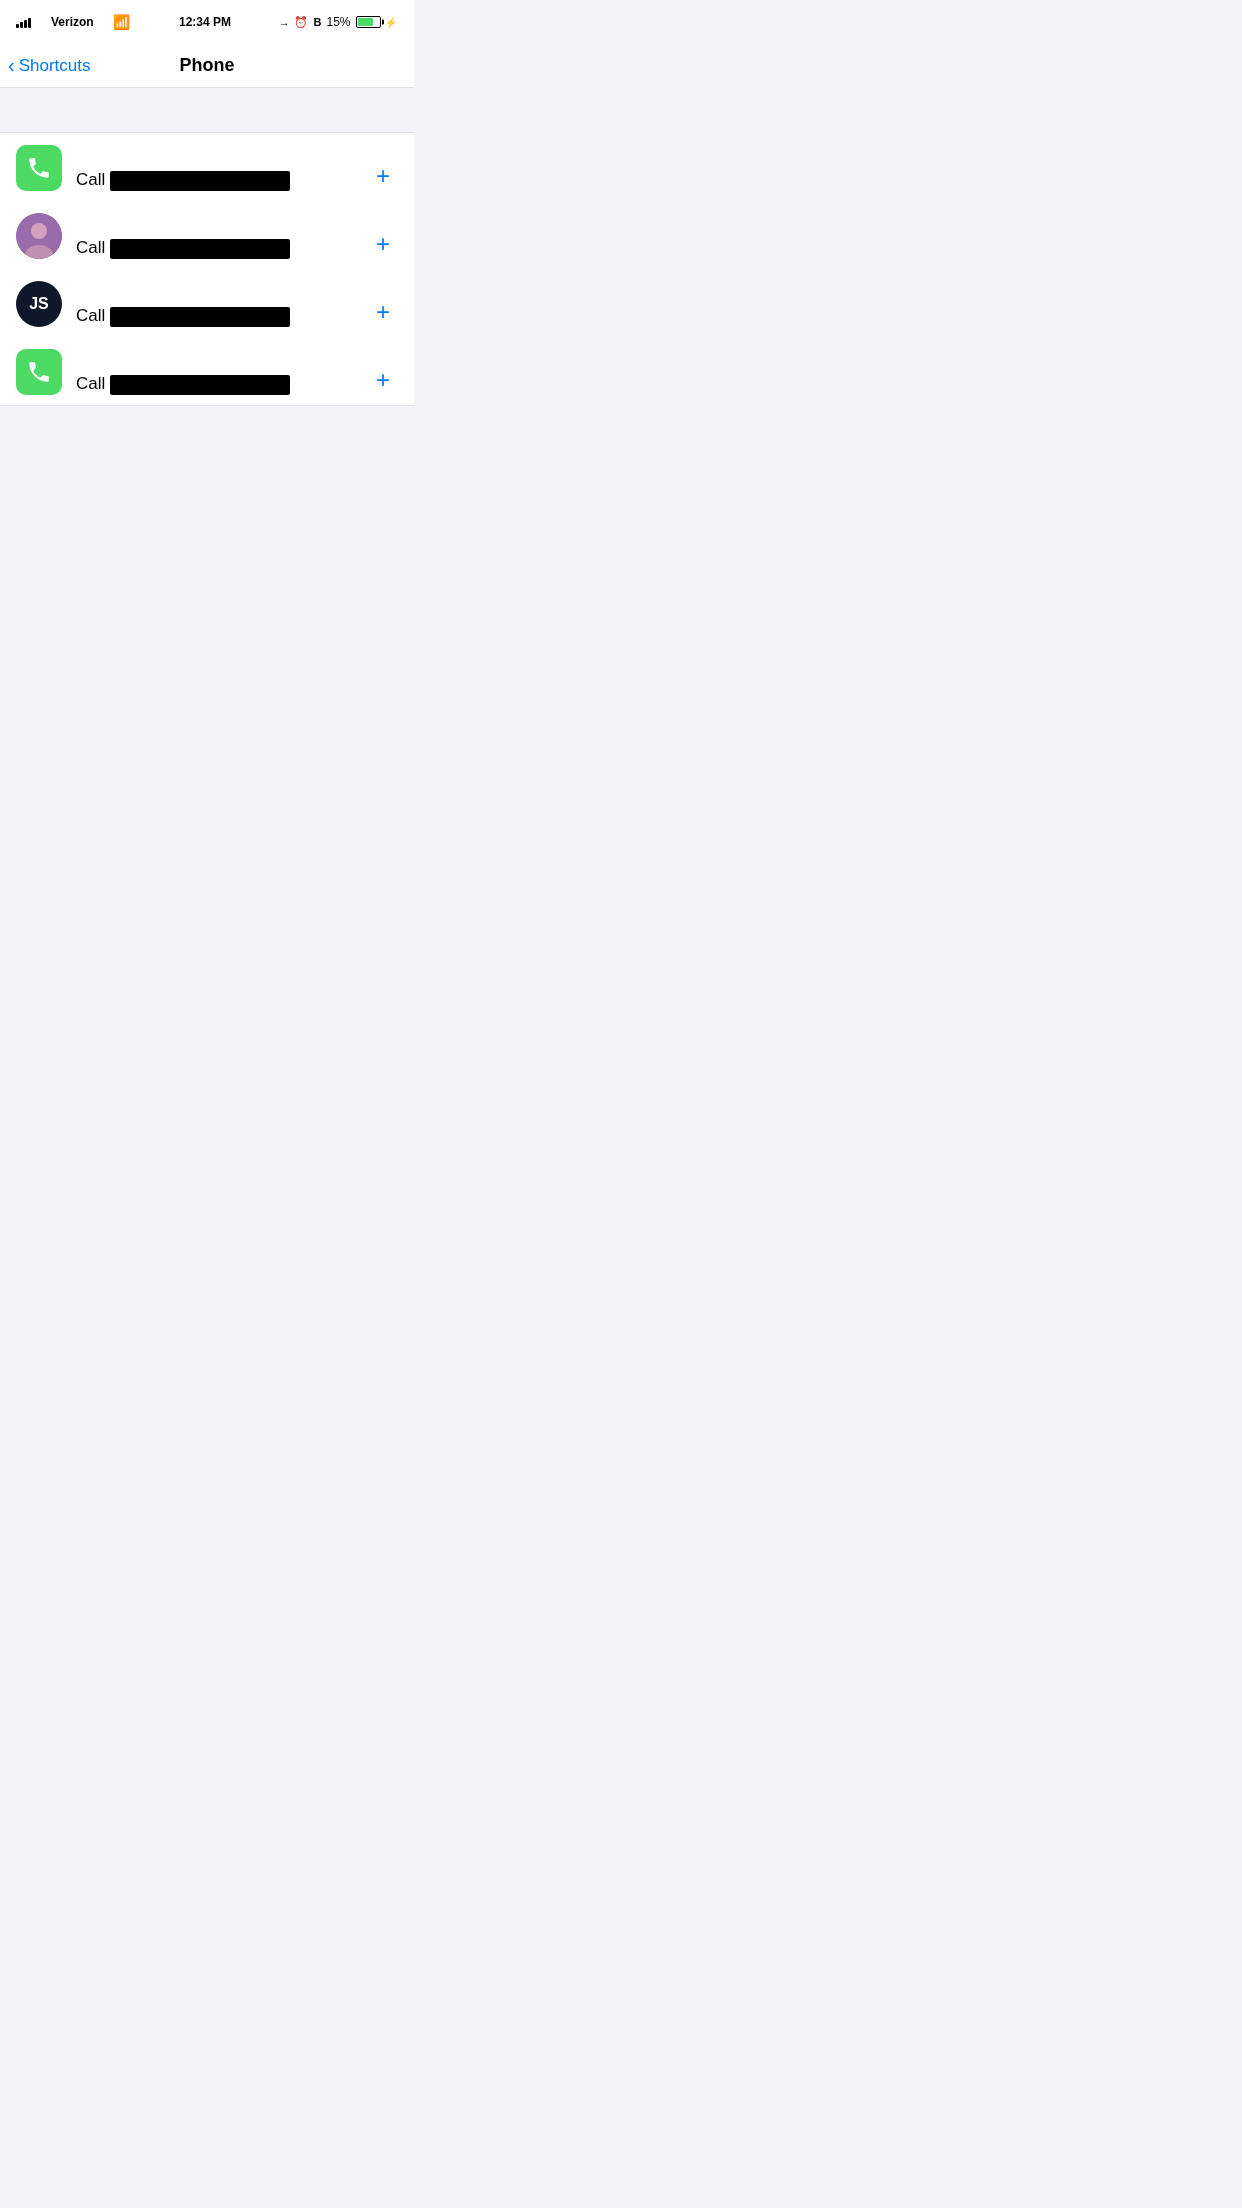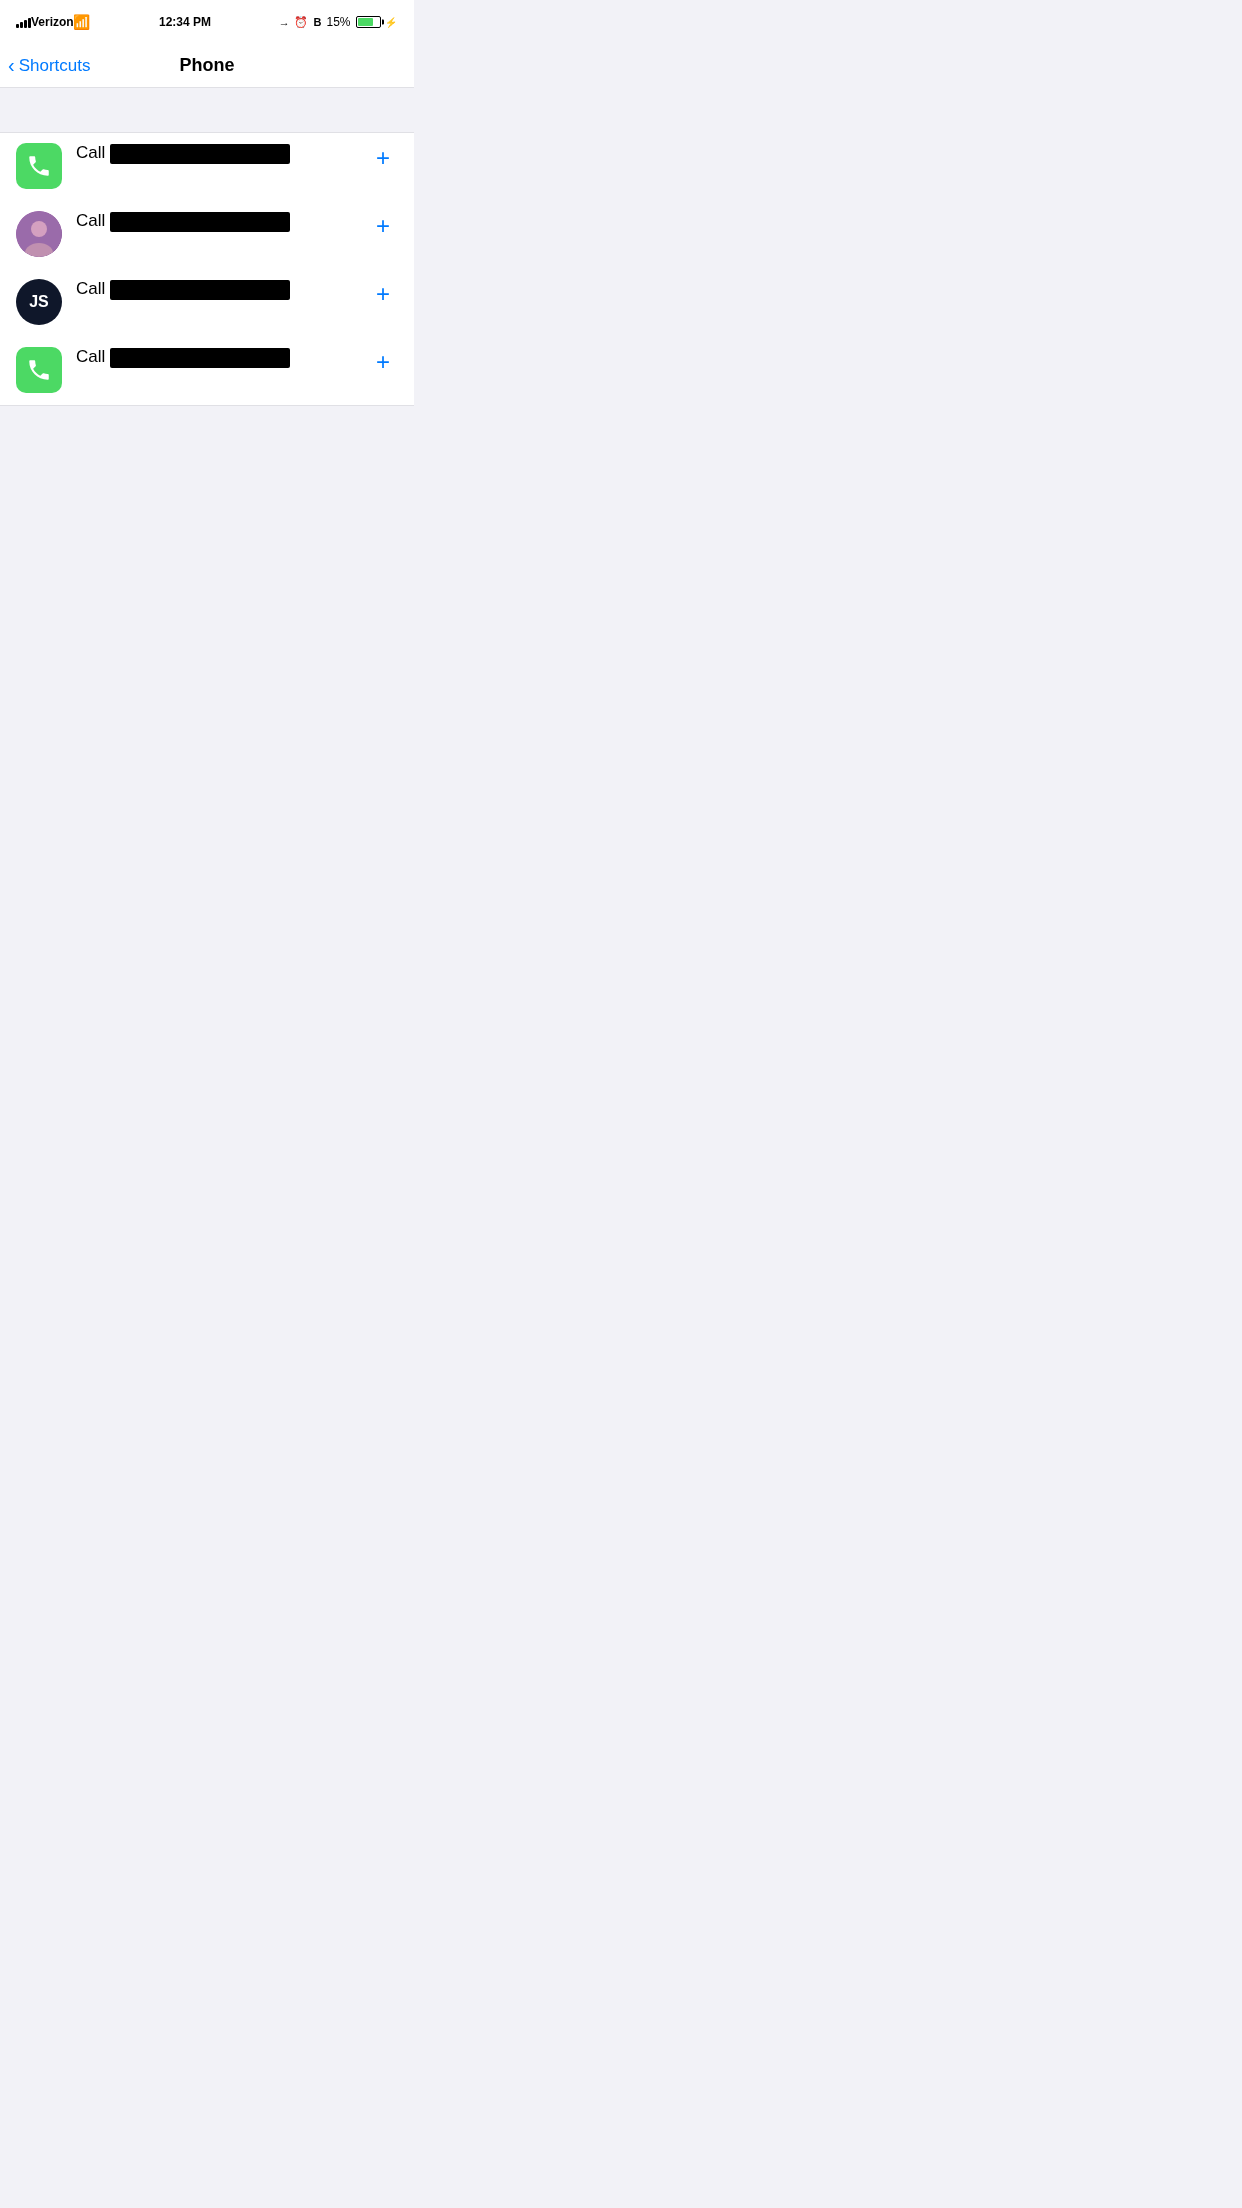--- a/index.html
+++ b/index.html
@@ -23,21 +23,21 @@
       justify-content: space-between;
       align-items: center;
       padding: 0 16px;
       height: 44px;
       background: #fff;
     }
 
     .status-left {
       display: flex;
       align-items: center;
-      gap: 0;
+      gap: 20px;
       font-size: 12px;
       font-weight: 600;
     }
 
     .signal-bars {
       display: flex;
       align-items: flex-end;
       gap: 1px;
       height: 12px;
     }
@@ -134,21 +134,21 @@
 
     
     .list-section {
       background: #fff;
       border-top: 1px solid #e0e0e5;
       border-bottom: 1px solid #e0e0e5;
     }
 
     .list-item {
       display: flex;
-      align-items: flex-start;
+      align-items: flex-end;
       padding: 10px 16px;
       background: #fff;
       min-height: 68px;
       position: relative;
     }
 
     .list-item:not(:last-child)::after {
       content: '';
       position: absolute;
       bottom: 0;

